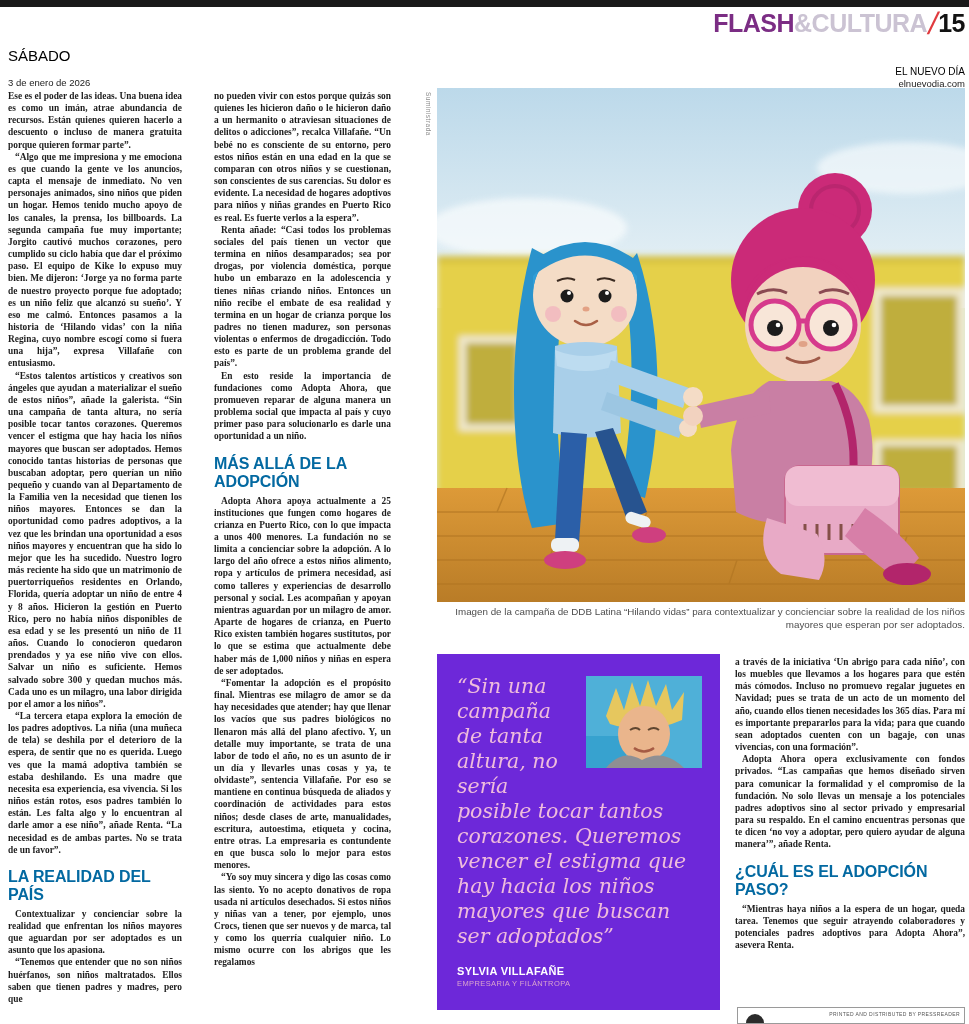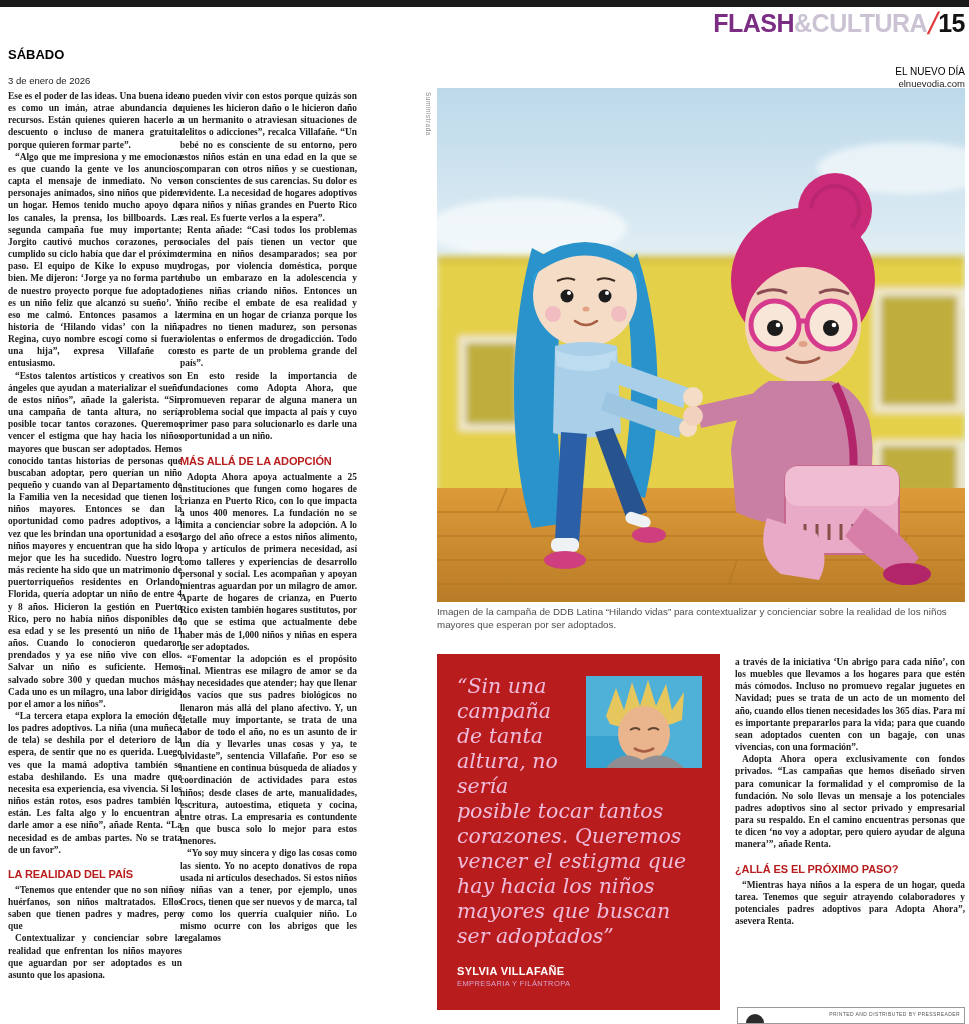--- a/index.html
+++ b/index.html
@@ -10,43 +10,43 @@
   
   .brandblock{position:absolute;right:4px;top:9px;text-align:right;font-family:"Liberation Sans",sans-serif;}
   .kicker{font-weight:700;font-size:25px;letter-spacing:-0.5px;line-height:28px;white-space:nowrap;}
   .kicker .flash{color:#7b2d84;}
   .kicker .cultura{color:#cbc3d3;}
   .kicker .slash{color:#e03a3e;font-weight:400;font-size:31px;display:inline-block;transform:skewX(-12deg);margin:0 1px 0 2px;vertical-align:-2px;}
   .kicker .pagenum{color:#121212;}
   .brand{font-weight:400;font-size:10px;color:#000;margin-top:28px;}
   .site{font-size:9.5px;color:#222;margin-top:1px;}
   .dateblock{position:absolute;left:8px;top:47px;font-family:"Liberation Sans",sans-serif;}
-  .day{font-weight:700;font-size:13px;color:#000;}
+  .day{font-weight:400;font-size:15px;color:#000;}
   .date{font-size:9.5px;color:#222;margin-top:13px;}
 
   
   .col{position:absolute;top:90px;height:926px;overflow:hidden;}
   .col1{left:8px;width:174px;}
-  .col2{left:180px;width:177px;}
+  .col2{left:214px;width:177px;}
   .col3{left:735px;top:656px;width:230px;height:358px;}
   .bodytext p{margin:0;font-size:9.4px;line-height:12.15px;text-align:justify;color:#1d1d1d;text-indent:7px;font-weight:bold;}
   .bodytext p.flush{text-indent:0;}
-  .subhead{font-family:"Liberation Sans",sans-serif;font-weight:700;font-size:11px;color:#b91c1c;
+  .subhead{font-family:"Liberation Sans",sans-serif;font-weight:700;font-size:16px;color:#0369a1;
            margin:12px 0 4px;letter-spacing:-0.1px;}
 
   
   .photo{position:absolute;left:437px;top:88px;width:528px;height:514px;overflow:hidden;background:#dcead0;}
   .photo svg{display:block;}
   .photocredit{position:absolute;left:425px;top:92px;writing-mode:vertical-rl;font-family:"Liberation Sans",sans-serif;
                font-size:6.5px;color:#8a8a8a;letter-spacing:0.5px;}
   .caption{position:absolute;left:437px;top:606px;width:528px;font-family:"Liberation Sans",sans-serif;
-           font-size:9.8px;line-height:12.8px;color:#4d4d4d;}
-
-  
-  .quotebox{position:absolute;left:437px;top:654px;width:283px;height:356px;background:#b91c1c;
+           font-size:9.8px;line-height:12.8px;color:#4d4d4d;text-align:right;}
+
+  
+  .quotebox{position:absolute;left:437px;top:654px;width:283px;height:356px;background:#6d28d9;
             box-sizing:border-box;padding:20px 18px 14px 20px;overflow:hidden;}
   .portrait{float:right;width:116px;height:92px;margin:2px 0 8px 10px;background:#4fb0d8;overflow:hidden;}
   .quotetext{font-family:"DejaVu Serif",serif;font-style:italic;font-size:20.5px;line-height:25px;color:#efbcdc;}
   .attrib{text-align:left;margin-top:16px;font-family:"Liberation Sans",sans-serif;}
   .attrib .name{font-weight:700;font-size:11px;color:#ffffff;letter-spacing:0.3px;}
   .attrib .role{font-size:7.5px;color:#d9a4ce;letter-spacing:0.4px;margin-top:2px;}
 
   
   .prbox{position:absolute;left:737px;top:1007px;width:228px;height:17px;border:1px solid #9a9a9a;
          background:#fff;overflow:hidden;box-sizing:border-box;}
@@ -73,22 +73,22 @@
     <div class="brand">EL NUEVO DÍA</div>
     <div class="site">elnuevodia.com</div>
   </div>
 
   <div class="col col1 bodytext">
     <p class="flush">Ese es el poder de las ideas. Una buena idea es como un imán, atrae abundancia de recursos. Están quienes quieren hacerlo a descuento o incluso de manera gratuita porque quieren formar parte”.</p>
     <p>“Algo que me impresiona y me emociona es que cuando la gente ve los anuncios, capta el mensaje de inmediato. No ven personajes animados, sino niños que piden un hogar. Hemos tenido mucho apoyo de los canales, la prensa, los billboards. La segunda campaña fue muy importante; Jorgito cautivó muchos corazones, pero cumplido su ciclo había que dar el próximo paso. El equipo de Kike lo expuso muy bien. Me dijeron: ‘Jorge ya no forma parte de nuestro proyecto porque fue adoptado; es un niño feliz que alcanzó su sueño’. Y eso me calmó. Entonces pasamos a la historia de ‘Hilando vidas’ con la niña Regina, cuyo nombre escogí como si fuera una hija”, expresa Villafañe con entusiasmo.</p>
     <p>“Estos talentos artísticos y creativos son ángeles que ayudan a materializar el sueño de estos niños”, añade la galerista. “Sin una campaña de tanta altura, no sería posible tocar tantos corazones. Queremos vencer el estigma que hay hacia los niños mayores que buscan ser adoptados. Hemos conocido tantas historias de personas que buscaban adoptar, pero querían un niño pequeño y cuando van al Departamento de la Familia ven la necesidad que tienen los niños mayores. Entonces se dan la oportunidad como padres adoptivos, a la vez que les brindan una oportunidad a esos niños mayores y encuentran que ha sido lo mejor que les ha sucedido. Nuestro logro más reciente ha sido que un matrimonio de puertorriqueños residentes en Orlando, Florida, quería adoptar un niño de entre 4 y 8 años. Hicieron la gestión en Puerto Rico, pero no había niños disponibles de esa edad y se les presentó un niño de 11 años. Cuando lo conocieron quedaron prendados y ya ese niño vive con ellos. Salvar un niño es suficiente. Hemos salvado sobre 300 y quedan muchos más. Cada uno es un milagro, una labor dirigida por el amor a los niños”.</p>
     <p>“La tercera etapa explora la emoción de los padres adoptivos. La niña (una muñeca de tela) se deshila por el deterioro de la espera, de sentir que no es querida. Luego ves que la mamá adoptiva también se estaba deshilando. Es una madre que necesita esa experiencia, esa vivencia. Si los niños están rotos, esos padres también lo están. Les falta algo y lo encuentran al darle amor a ese niño”, añade Renta. “La necesidad es de ambas partes. No se trata de un favor”.</p>
     <div class="subhead">LA REALIDAD DEL PAÍS</div>
+    <p>Contextualizar y concienciar sobre la realidad que enfrentan los niños mayores que aguardan por ser adoptados es un asunto que los apasiona.</p>
     <p>“Tenemos que entender que no son niños huérfanos, son niños maltratados. Ellos saben que tienen padres y madres, pero que</p>
-    <p>Contextualizar y concienciar sobre la realidad que enfrentan los niños mayores que aguardan por ser adoptados es un asunto que los apasiona.</p>
   </div>
 
   <div class="col col2 bodytext">
     <p class="flush">no pueden vivir con estos porque quizás son quienes les hicieron daño o le hicieron daño a un hermanito o atraviesan situaciones de delitos o adicciones”, recalca Villafañe. “Un bebé no es consciente de su entorno, pero estos niños están en una edad en la que se comparan con otros niños y se cuestionan, son conscientes de sus carencias. Su dolor es evidente. La necesidad de hogares adoptivos para niños y niñas grandes en Puerto Rico es real. Es fuerte verlos a la espera”.</p>
     <p>Renta añade: “Casi todos los problemas sociales del país tienen un vector que termina en niños desamparados; sea por drogas, por violencia doméstica, porque hubo un embarazo en la adolescencia y tienes niñas criando niños. Entonces un niño recibe el embate de esa realidad y termina en un hogar de crianza porque los padres no tienen madurez, son personas violentas o enfermos de drogadicción. Todo esto es parte de un problema grande del país”.</p>
     <p>En esto reside la importancia de fundaciones como Adopta Ahora, que promueven reparar de alguna manera un problema social que impacta al país y cuyo primer paso para solucionarlo es darle una oportunidad a un niño.</p>
     <div class="subhead">MÁS ALLÁ DE LA ADOPCIÓN</div>
     <p>Adopta Ahora apoya actualmente a 25 instituciones que fungen como hogares de crianza en Puerto Rico, con lo que impacta a unos 400 menores. La fundación no se limita a concienciar sobre la adopción. A lo largo del año ofrece a estos niños alimento, ropa y artículos de primera necesidad, así como talleres y experiencias de desarrollo personal y social. Les acompañan y apoyan mientras aguardan por un milagro de amor. Aparte de hogares de crianza, en Puerto Rico existen también hogares sustitutos, por lo que se estima que actualmente debe haber más de 1,000 niños y niñas en espera de ser adoptados.</p>
     <p>“Fomentar la adopción es el propósito final. Mientras ese milagro de amor se da hay necesidades que atender; hay que llenar los vacíos que sus padres biológicos no llenaron más allá del plano afectivo. Y, un detalle muy importante, se trata de una labor de todo el año, no es un asunto de ir un día y llevarles unas cosas y ya, te olvidaste”, sentencia Villafañe. Por eso se mantiene en continua búsqueda de aliados y coordinación de actividades para estos niños; desde clases de arte, manualidades, escritura, autoestima, etiqueta y cocina, entre otras. La empresaria es contundente en que busca solo lo mejor para estos menores.</p>
     <p>“Yo soy muy sincera y digo las cosas como las siento. Yo no acepto donativos de ropa usada ni artículos desechados. Si estos niños y niñas van a tener, por ejemplo, unos Crocs, tienen que ser nuevos y de marca, tal y como los querría cualquier niño. Lo mismo ocurre con los abrigos que les regalamos</p>
@@ -225,21 +225,21 @@
     <div class="quotetext">“Sin una campaña de tanta altura, no sería posible tocar tantos corazones. Queremos vencer el estigma que hay hacia los niños mayores que buscan ser adoptados”</div>
     <div class="attrib">
       <div class="name">SYLVIA VILLAFAÑE</div>
       <div class="role">EMPRESARIA Y FILÁNTROPA</div>
     </div>
   </div>
 
   <div class="col col3 bodytext">
     <p class="flush">a través de la iniciativa ‘Un abrigo para cada niño’, con los muebles que llevamos a los hogares para que estén más cómodos. Incluso no promuevo regalar juguetes en Navidad; pues se trata de un acto de un momento del año, cuando ellos tienen necesidades los 365 días. Para mí es importante prepararlos para la vida; para que cuando sean adoptados cuenten con un bagaje, con unas vivencias, con una formación”.</p>
     <p>Adopta Ahora opera exclusivamente con fondos privados. “Las campañas que hemos diseñado sirven para comunicar la formalidad y el compromiso de la fundación. No solo llevas un mensaje a los potenciales padres adoptivos sino al sector privado y empresarial para su respaldo. En el camino encuentras personas que te dicen ‘no voy a adoptar, pero quiero ayudar de alguna manera’”, añade Renta.</p>
-    <div class="subhead">¿ALLÁ ES EL PRÓXIMO PASO?</div>
+    <div class="subhead">¿CUÁL ES EL ADOPCIÓN PASO?</div>
     <p>“Mientras haya niños a la espera de un hogar, queda tarea. Tenemos que seguir atrayendo colaboradores y potenciales padres adoptivos para Adopta Ahora”, asevera Renta.</p>
   </div>
 
   <div class="prbox">
     <div class="prlogo"></div>
     <div class="prtext">PRINTED AND DISTRIBUTED BY PRESSREADER</div>
   </div>
 
 </div>
 

